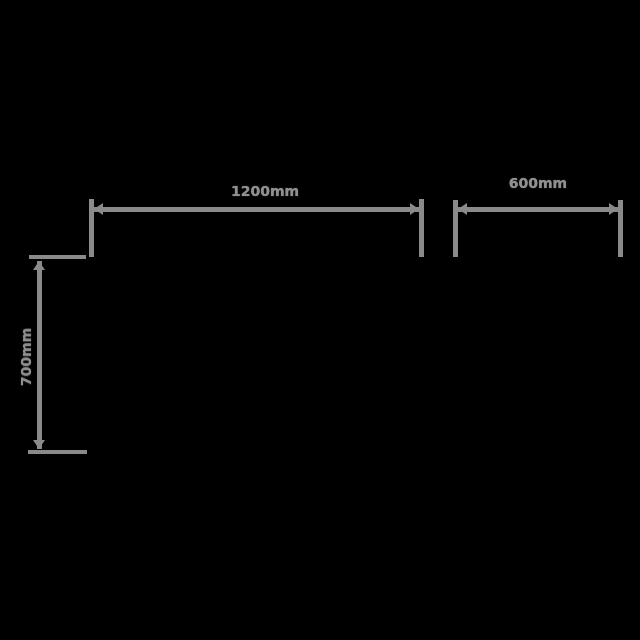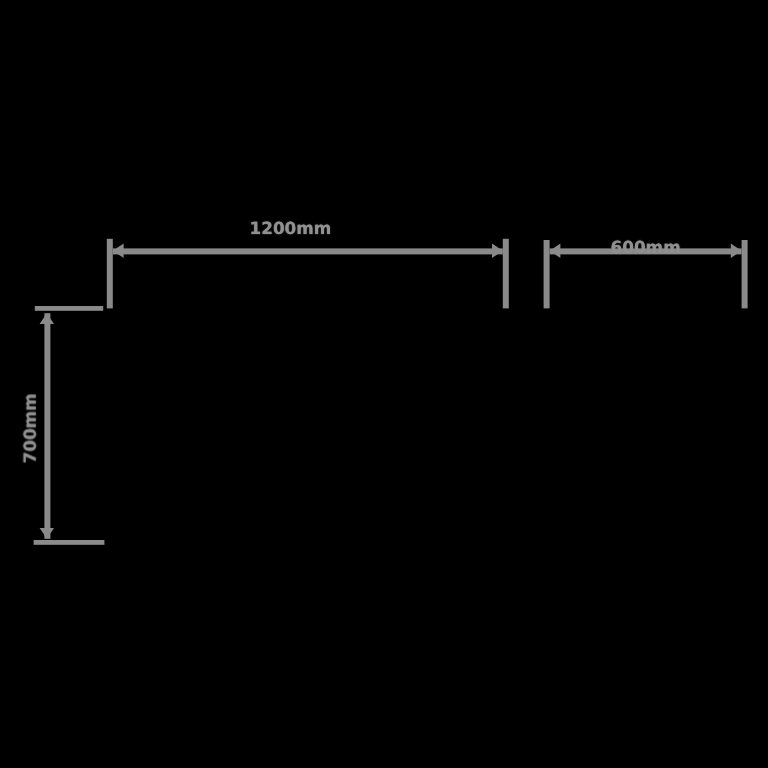--- a/index.html
+++ b/index.html
@@ -65,30 +65,30 @@
 <body>
 
 <div class="canvas">
 
   <div>
     <div class="line" style="left:89px; top:199px; width:5px; height:58px;"></div>
     <div class="line" style="left:419px; top:199px; width:5px; height:58px;"></div>
     <div class="line" style="left:94px; top:207px; width:325px; height:5px;"></div>
     <div class="arrow left" style="left:94px; top:203px;"></div>
     <div class="arrow right" style="left:410px; top:203px;"></div>
-    <div class="dim-label" style="left:242px; top:184px;">1200mm</div>
+    <div class="dim-label" style="left:265px; top:184px;">1200mm</div>
   </div>
 
   <div>
     <div class="line" style="left:453px; top:200px; width:5px; height:57px;"></div>
     <div class="line" style="left:618px; top:200px; width:5px; height:57px;"></div>
     <div class="line" style="left:458px; top:207px; width:160px; height:5px;"></div>
     <div class="arrow left" style="left:458px; top:203px;"></div>
     <div class="arrow right" style="left:609px; top:203px;"></div>
-    <div class="dim-label" style="left:538px; top:200px;">600mm</div>
+    <div class="dim-label" style="left:538px; top:176px;">600mm</div>
   </div>
 
   <div>
     <div class="line" style="left:29px; top:255px; width:57px; height:4px;"></div>
     <div class="line" style="left:28px; top:450px; width:59px; height:4px;"></div>
     <div class="line" style="left:37px; top:261px; width:5px; height:188px;"></div>
     <div class="arrow up" style="left:33px; top:261px;"></div>
     <div class="arrow down" style="left:33px; top:440px;"></div>
     <div class="dim-label vertical" style="left:26px; top:357px;">700mm</div>
   </div>

